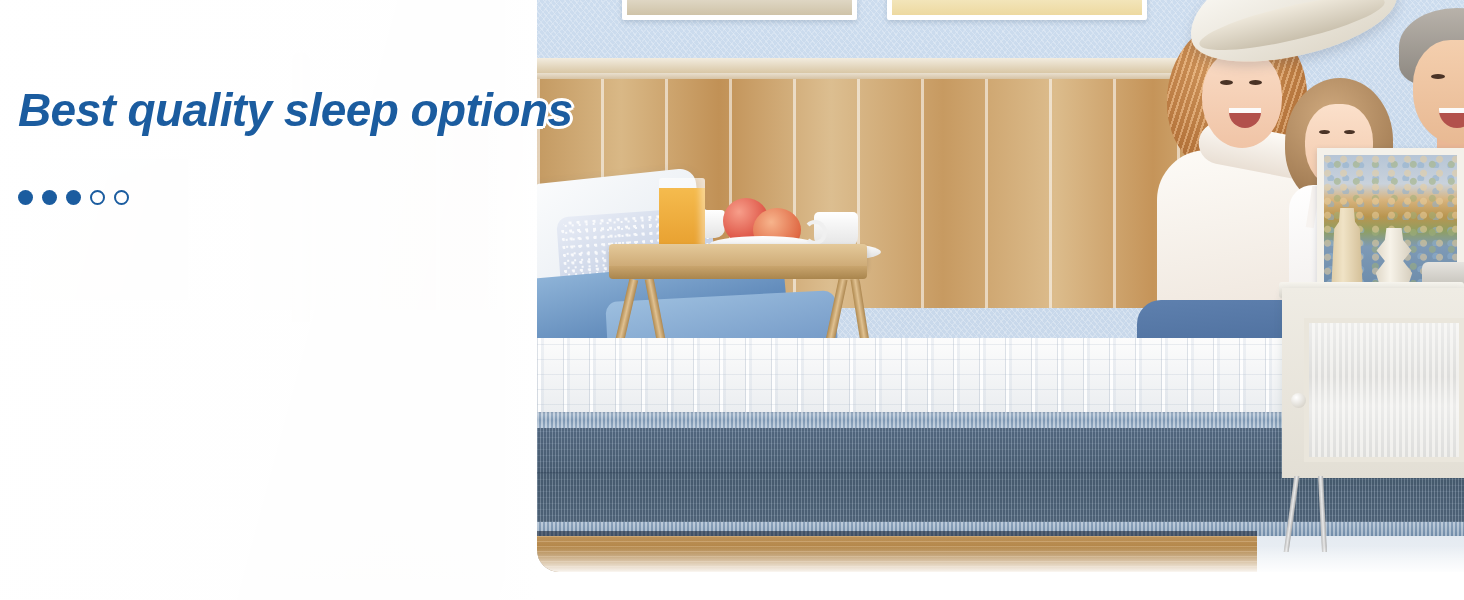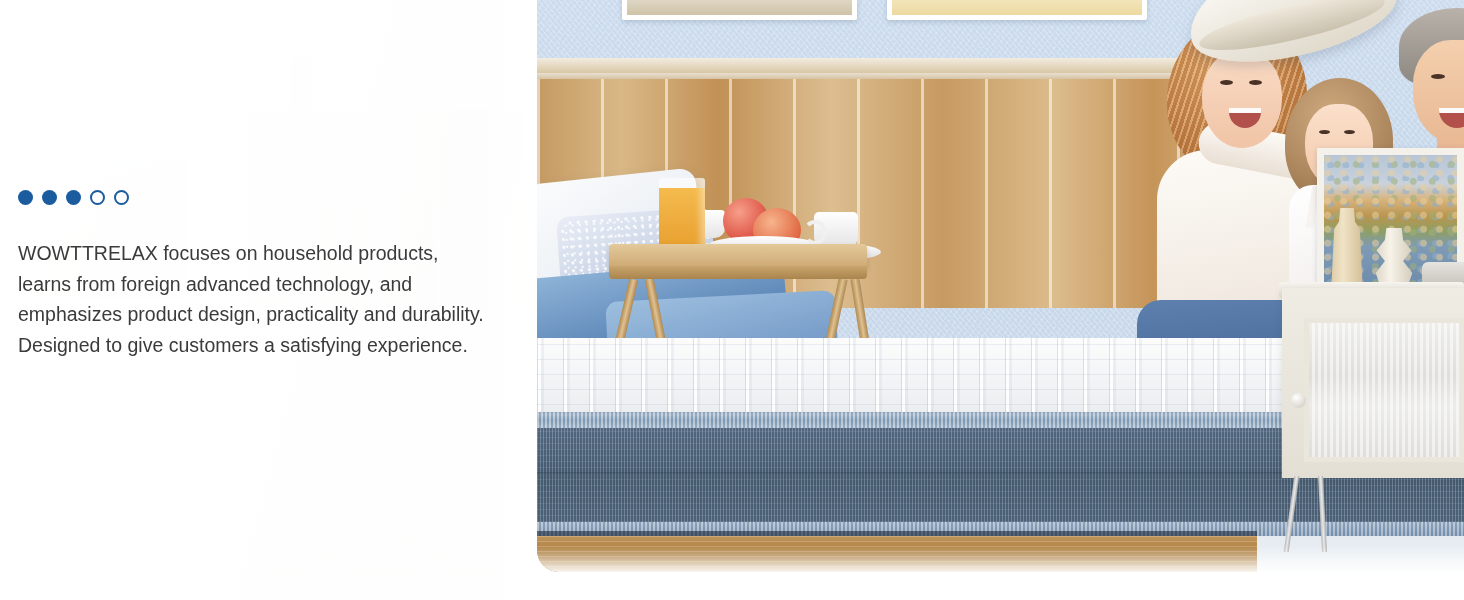--- a/index.html
+++ b/index.html
@@ -397,25 +397,25 @@
     <div class="tray-a"></div>
     <div class="ns-top"></div>
     <div class="ns-body"></div>
     <div class="ns-door"></div>
     <div class="ns-knob"></div>
     <div class="ns-legA"></div>
     <div class="ns-legB"></div>
   </div>
 
   <div class="content">
+    <div class="headline" style="color: rgb(27, 92, 159);">Best quality sleep options</div>
 
     <div class="dots">
       <span class="dot filled" style="background: rgb(27, 92, 159);"></span>
       <span class="dot filled" style="background: rgb(27, 92, 159);"></span>
       <span class="dot filled" style="background: rgb(27, 92, 159);"></span>
       <span class="dot hollow" style="border-color: rgb(27, 92, 159);"></span>
       <span class="dot hollow" style="border-color: rgb(27, 92, 159);"></span>
     </div>
 
-    <p class="para">WOWTTRELAX focuses on household products, learns from foreign advanced technology, and emphasizes product design, practicality and durability. Designed to give customers a satisfying experience.</p>
   </div>
 
 </div>
 
 </body></html>

